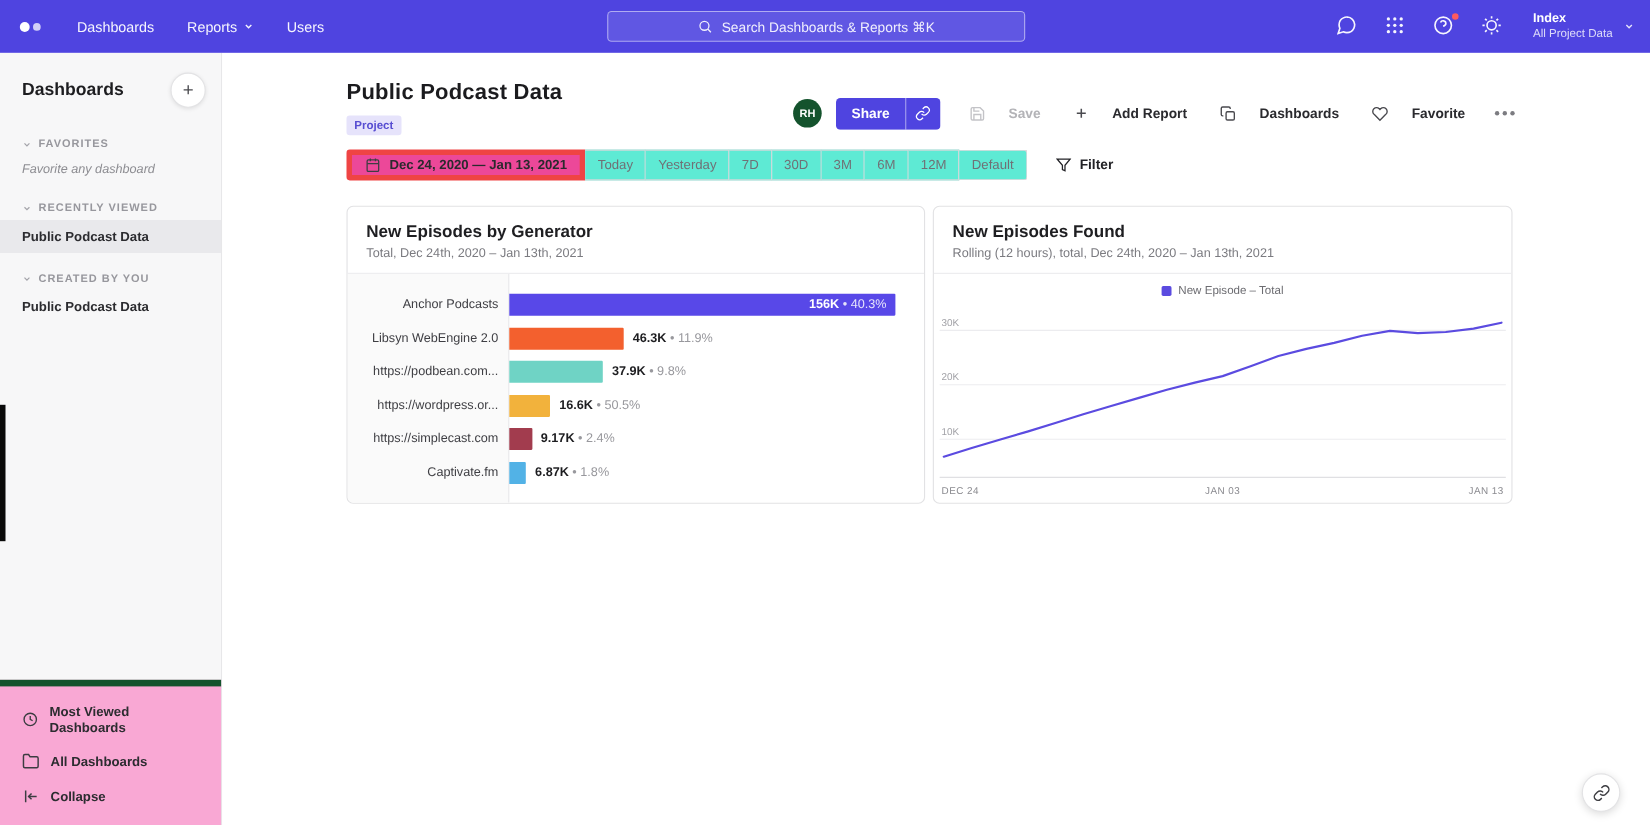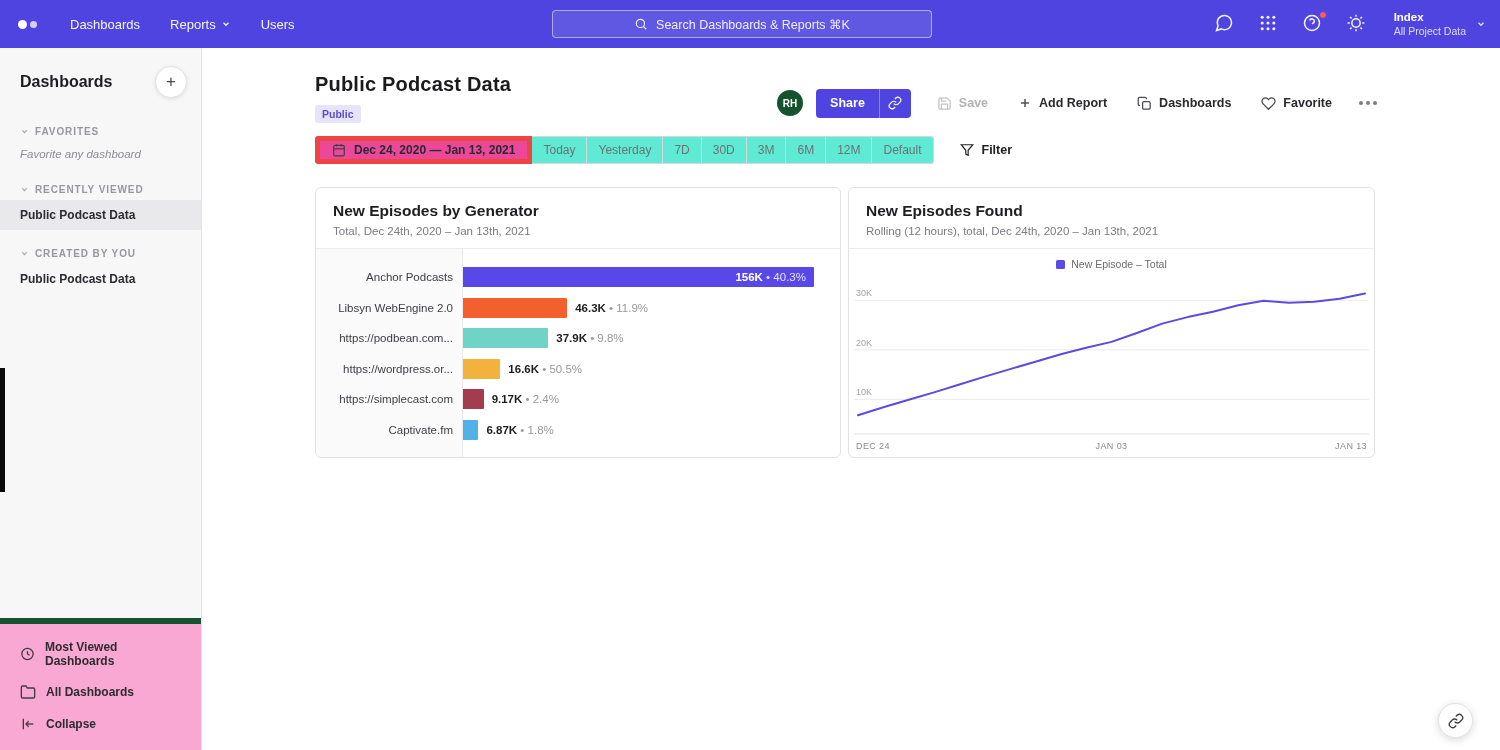--- a/index.html
+++ b/index.html
@@ -40,21 +40,21 @@
 
   
   .main{position:absolute;left:202px;top:48px;right:0;bottom:0;background:#fff}
   .page-title{position:absolute;left:113px;top:25px;font-size:20px;font-weight:700;color:#1b1b1e;letter-spacing:.2px}
   .vis-badge{position:absolute;left:113px;top:57px;background:#e6e3fb;color:#584ed2;font-size:10.5px;font-weight:700;padding:3px 7px;border-radius:3px}
   .actions{position:absolute;right:118px;top:40px;display:flex;align-items:center;height:30px}
   .avatar{width:26px;height:26px;border-radius:50%;background:#14532d;color:#fff;font-size:10px;font-weight:700;display:flex;align-items:center;justify-content:center}
   .share-group{display:flex;margin-left:13px;border-radius:4px;overflow:hidden}
   .share-btn{background:#4f44e0;color:#fff;border:none;font-size:12.5px;font-weight:700;padding:0 14px;height:29px;cursor:pointer}
   .share-link-btn{background:#4f44e0;border:none;border-left:1px solid rgba(255,255,255,.35);width:32px;height:29px;color:#fff;display:flex;align-items:center;justify-content:center;cursor:pointer}
-  .act{display:flex;align-items:center;gap:7px;font-size:12.5px;font-weight:600;color:#2a2a2e;cursor:pointer;background:none;border:none}
+  .act{display:flex;align-items:center;gap:21px;font-size:12.5px;font-weight:600;color:#2a2a2e;cursor:pointer;background:none;border:none}
   .act svg{color:#4a4a4f}
   .act.disabled{color:#b3b3b7;cursor:default}
   .act.disabled svg{color:#c3c3c7}
   .ml26{margin-left:26px}.ml30{margin-left:30px}
   .more-btn{display:flex;gap:3px;cursor:pointer;padding:5px;margin-left:22px}
   .more-btn i{width:4px;height:4px;border-radius:50%;background:#7c7c81}
 
   
   .toolbar{position:absolute;left:113px;top:88px;display:flex;align-items:center;height:28px}
   .date-range{display:flex;align-items:center;gap:8px;padding:0 12px;height:28px;border:5px solid #ef4444;border-radius:3px 0 0 3px;font-size:12px;font-weight:700;color:#2a2a2e;cursor:pointer;background:#ec4899}
@@ -228,21 +228,21 @@
           <line x1="20" y1="12" x2="9" y2="12"></line>
           <polyline points="13 8 9 12 13 16"></polyline>
         </svg>
       <span>Collapse</span>
     </div>
   </div>
 </div>
 
 <div class="main">
   <div class="page-title">Public Podcast Data</div>
-  <div class="vis-badge">Public</div>
+  <div class="vis-badge">Project</div>
 
   <div class="actions">
     <div class="avatar">RH</div>
     <div class="share-group">
       <button class="share-btn">Share</button>
       <button class="share-link-btn">
         <svg width="14" height="14" viewBox="0 0 24 24" fill="none" stroke="currentColor" stroke-width="2">
             <path d="M10 13a5 5 0 0 0 7.54.54l3-3a5 5 0 0 0-7.07-7.07l-1.72 1.71"></path>
             <path d="M14 11a5 5 0 0 0-7.54-.54l-3 3a5 5 0 0 0 7.07 7.07l1.71-1.71"></path>
           </svg>

